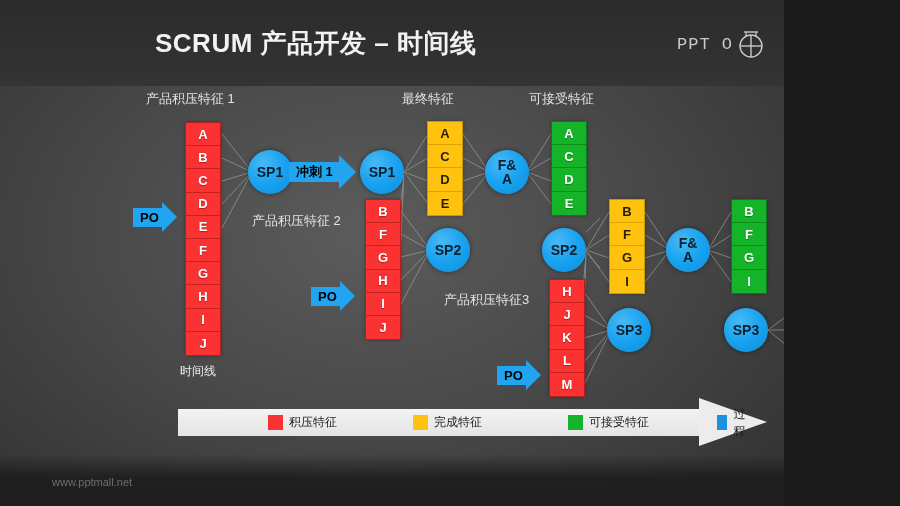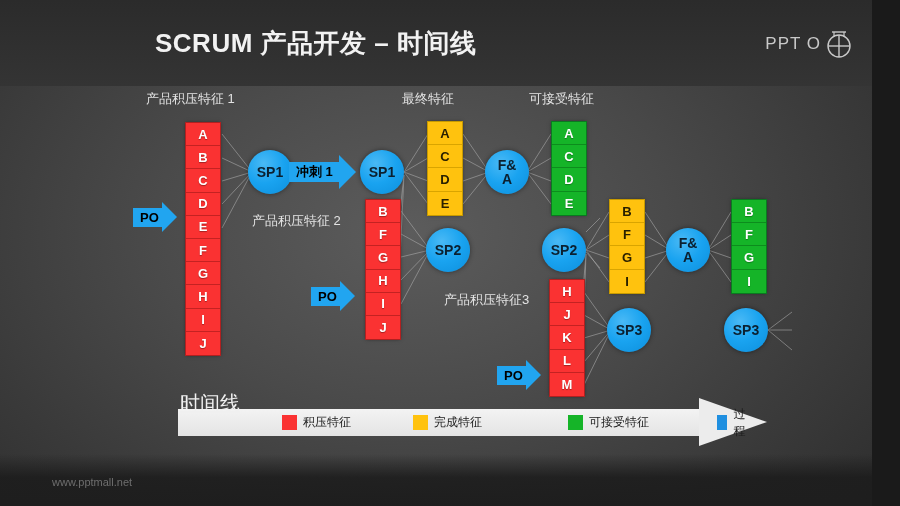--- a/index.html
+++ b/index.html
@@ -2,21 +2,21 @@
 <html><head>
 <meta charset="utf-8">
 <style>
   html, body {
     margin: 0;
     padding: 0;
     background: #1a1a1a;
   }
   #slide {
     position: relative;
-    width: 872px;
+    width: 784px;
     height: 506px;
     overflow: hidden;
     font-family: "Liberation Sans", "DejaVu Sans", sans-serif;
     background:
       radial-gradient(ellipse 760px 520px at 47% 46%, #5c5c5c 0%, #4a4a4a 34%, #3a3a3a 60%, #2d2d2d 82%, #232323 100%),
       #262626;
   }
   #slide::before {
     content: "";
     position: absolute;
@@ -52,21 +52,21 @@
     top: 28px;
     z-index: 5;
     display: flex;
     align-items: center;
     gap: 3px;
   }
   .logo-text {
     font-size: 17px;
     color: #c9c9c9;
     letter-spacing: 1px;
-    font-family: Liberation Sans, sans-serif;
+    font-family: Liberation Mono, monospace;
   }
 
   .wm {
     position: absolute;
     left: 52px;
     bottom: 18px;
     font-size: 11px;
     color: #6e6e6e;
     z-index: 6;
   }
@@ -192,25 +192,24 @@
   }
   .arrow.po .head {
     border-top-width: 15px;
     border-bottom-width: 15px;
     border-left-width: 15px;
   }
 
   .tl-label {
     position: absolute;
     left: 180px;
-    top: 390px;
-    font-size: 20px;
+    top: 363px;
+    font-size: 12px;
     color: #f0f0f0;
     z-index: 6;
-    text-decoration: underline;
   }
 
   .legend {
     position: absolute;
     left: 178px;
     top: 409px;
     width: 510px;
     height: 27px;
     background: linear-gradient(180deg, #f3f3f3 0%, #e4e4e4 100%);
     display: flex;
@@ -451,21 +450,21 @@
     <div class="head"></div>
   </div>
 
   <div class="tl-label">时间线</div>
 
   <div class="big-arrow">
     <div class="shaft"></div>
     <div class="head"></div>
   </div>
   <div class="legend" id="legend">
-      <div class="legend-item" style="position: absolute; left: 104px;">
+      <div class="legend-item" style="position: absolute; left: 90px;">
         <span class="sw" style="background: rgb(250, 50, 50);"></span>
         <span>积压特征</span>
       </div>
       <div class="legend-item" style="position: absolute; left: 235px;">
         <span class="sw" style="background: rgb(255, 194, 14);"></span>
         <span>完成特征</span>
       </div>
       <div class="legend-item" style="position: absolute; left: 390px;">
         <span class="sw" style="background: rgb(21, 180, 40);"></span>
         <span>可接受特征</span>

